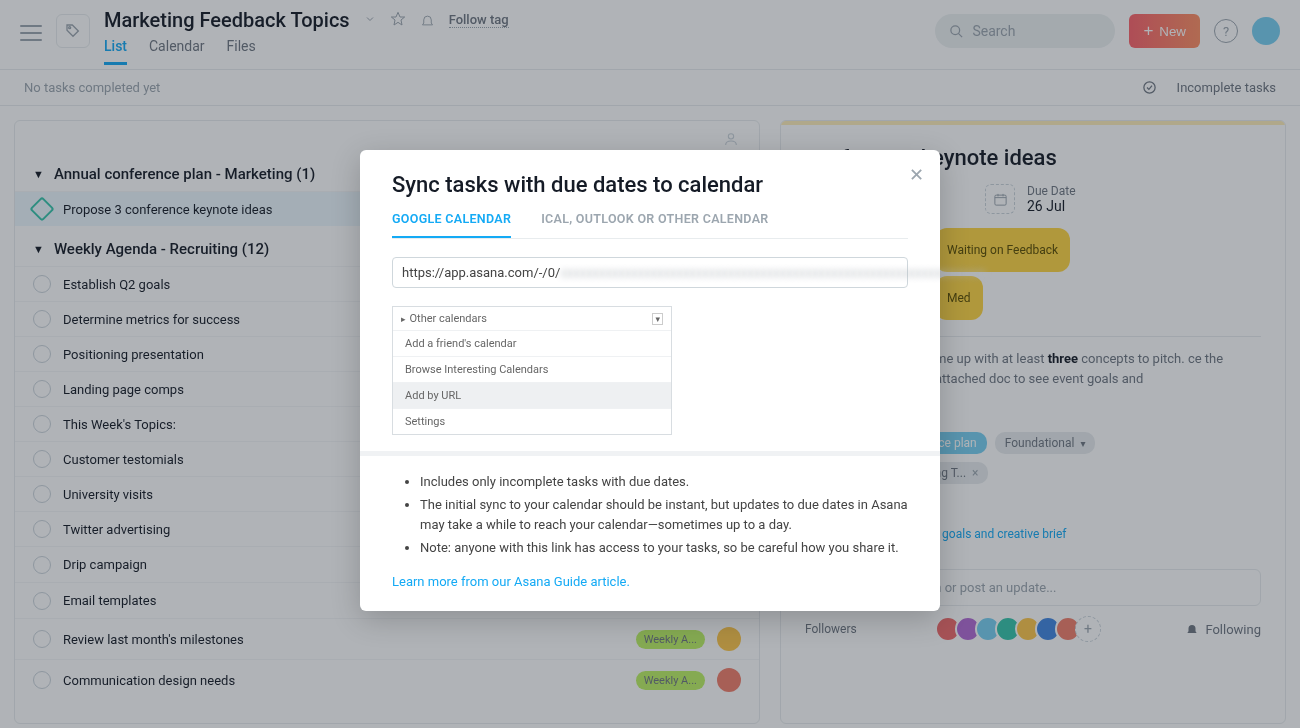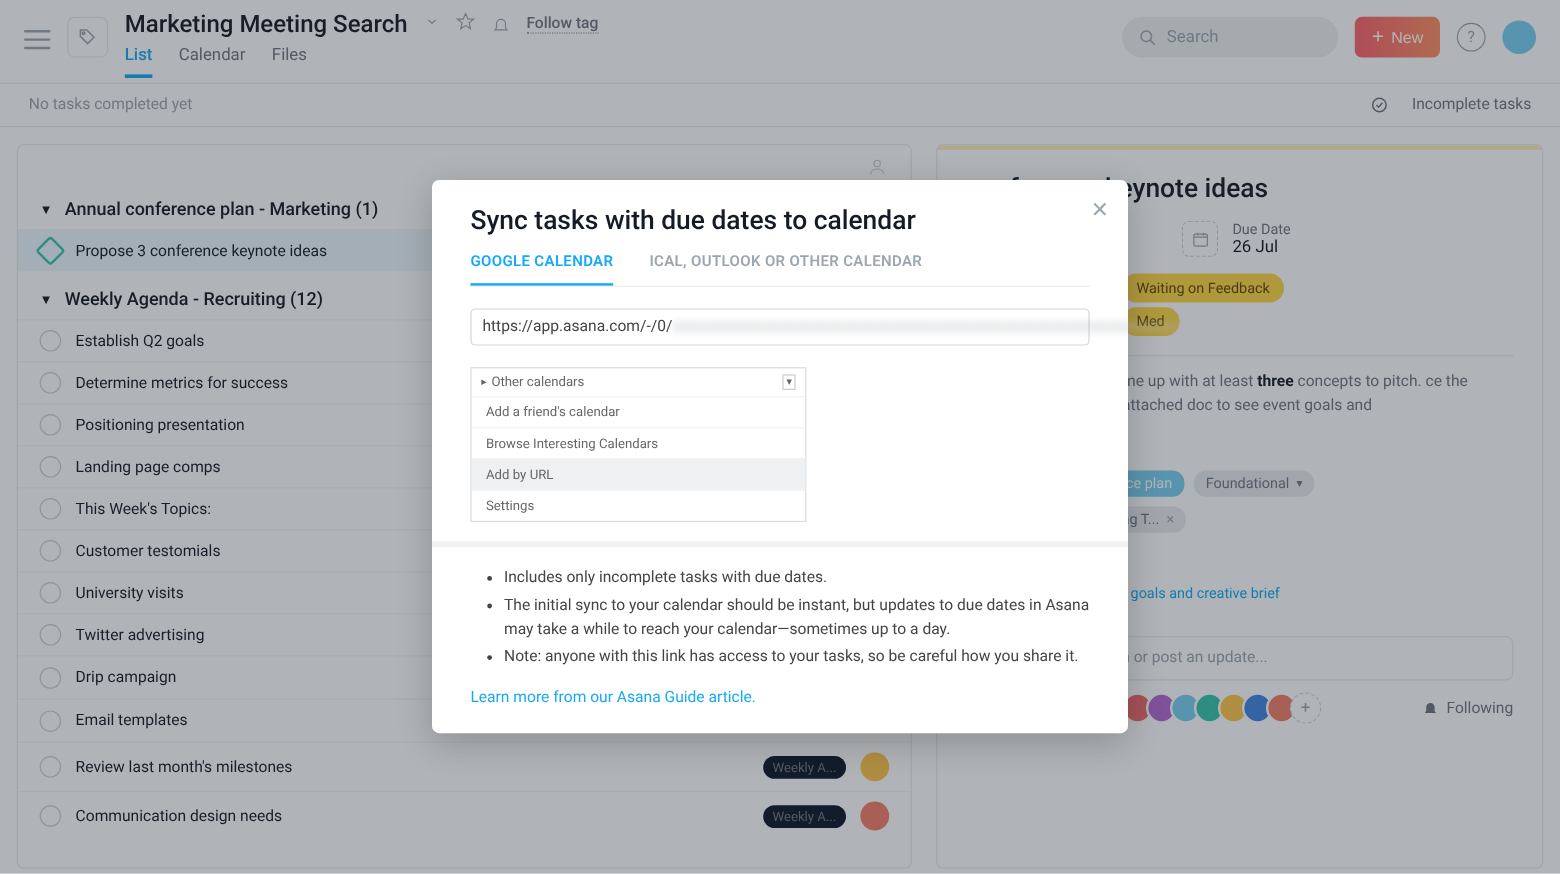--- a/index.html
+++ b/index.html
@@ -39,29 +39,29 @@
 .detail{width:506px;border:1px solid #e8ecee;border-radius:6px;background:#fff;overflow:hidden;}
 
 .assignee-placeholder{position:absolute;top:10px;right:20px;color:#cbd4db;}
 .section-row{display:flex;align-items:center;font-size:15px;font-weight:500;padding:14px 18px 8px 18px;}
 .section-row .caret{margin-right:10px;font-size:11px;}
 .task-row{display:flex;align-items:center;padding:8px 18px;gap:12px;border-top:1px solid #f4f6f8;}
 .task-row .check{width:18px;height:18px;border:1.5px solid #cbd4db;border-radius:50%;flex-shrink:0;}
 .task-row.selected{background:#edf8fe;}
 .task-row.selected .diamond{width:18px;height:18px;border:2px solid #37c5ab;transform:rotate(45deg);border-radius:3px;}
 .task-row .name{flex:1;font-size:13px;}
-.pill{background:#0f172a;color:#6f7782;font-size:11px;padding:3px 8px;border-radius:10px;white-space:nowrap;}
+.pill{background:#bef264;color:#6f7782;font-size:11px;padding:3px 8px;border-radius:10px;white-space:nowrap;}
 .mini-avatar{width:24px;height:24px;border-radius:50%;background:#fec74a;}
 
 .detail{padding:18px 24px;position:relative;}
 .yellow-bar{position:absolute;top:0;left:0;right:0;height:4px;background:#ffeeba;}
 .detail-title{font-size:22px;font-weight:500;margin:6px 0 14px;}
 .due{display:flex;align-items:center;gap:12px;color:#6f7782;margin-bottom:14px;margin-left:180px;}
 .due-icon{width:30px;height:30px;border:1px dashed #cbd4db;border-radius:6px;display:flex;align-items:center;justify-content:center;color:#9ca6af;}
-.tag-pill{display:inline-block;padding:5px 12px;border-radius:12px;font-size:12px;margin-right:6px;}
+.tag-pill{display:inline-block;padding:15px 12px;border-radius:12px;font-size:12px;margin-right:6px;}
 .tag-wait{background:#ffd642;color:#5b4d00;}
 .tag-med{background:#ffd642;color:#5b4d00;}
 .detail hr{border:none;border-top:1px solid #e8ecee;margin:16px 0 12px;}
 .desc{font-size:13px;color:#6f7782;line-height:1.5;}
 .desc b{color:#151b26;}
 .proj-row{margin-top:44px;display:flex;gap:8px;}
 .proj-pill{background:#e8ecee;color:#6f7782;padding:4px 10px;border-radius:10px;font-size:12px;display:inline-flex;align-items:center;gap:6px;}
 .proj-pill.blue{background:#79d0f1;color:#fff;}
 .proj-pill .x{color:#9ca6af;}
 .attach-row{margin-top:40px;display:flex;gap:10px;align-items:center;color:#9ca6af;}
@@ -109,21 +109,21 @@
       <div></div>
     </div>
   <div class="tag-square">
     <svg width="16" height="16" viewBox="0 0 24 24" fill="none" stroke="#9ca6af" stroke-width="2">
         <path d="M20 12l-8 8-9-9V3h8z"></path>
         <circle cx="7" cy="7" r="1.5"></circle>
       </svg>
   </div>
   <div class="title-block">
     <div class="page-title">
-      <span>Marketing Meeting Search</span>
+      <span>Marketing Feedback Topics</span>
       <span class="sub-actions">
         <span>
           <svg width="12" height="12" viewBox="0 0 24 24" fill="none" stroke="#9ca6af" stroke-width="2">
               <path d="M6 9l6 6 6-6"></path>
             </svg>
         </span>
         <span>
           <svg width="16" height="16" viewBox="0 0 24 24" fill="none" stroke="#9ca6af" stroke-width="1.5">
               <path d="M12 2l3 7h7l-5.5 4.5L18 21l-6-4-6 4 1.5-7.5L2 9h7z"></path>
             </svg>

